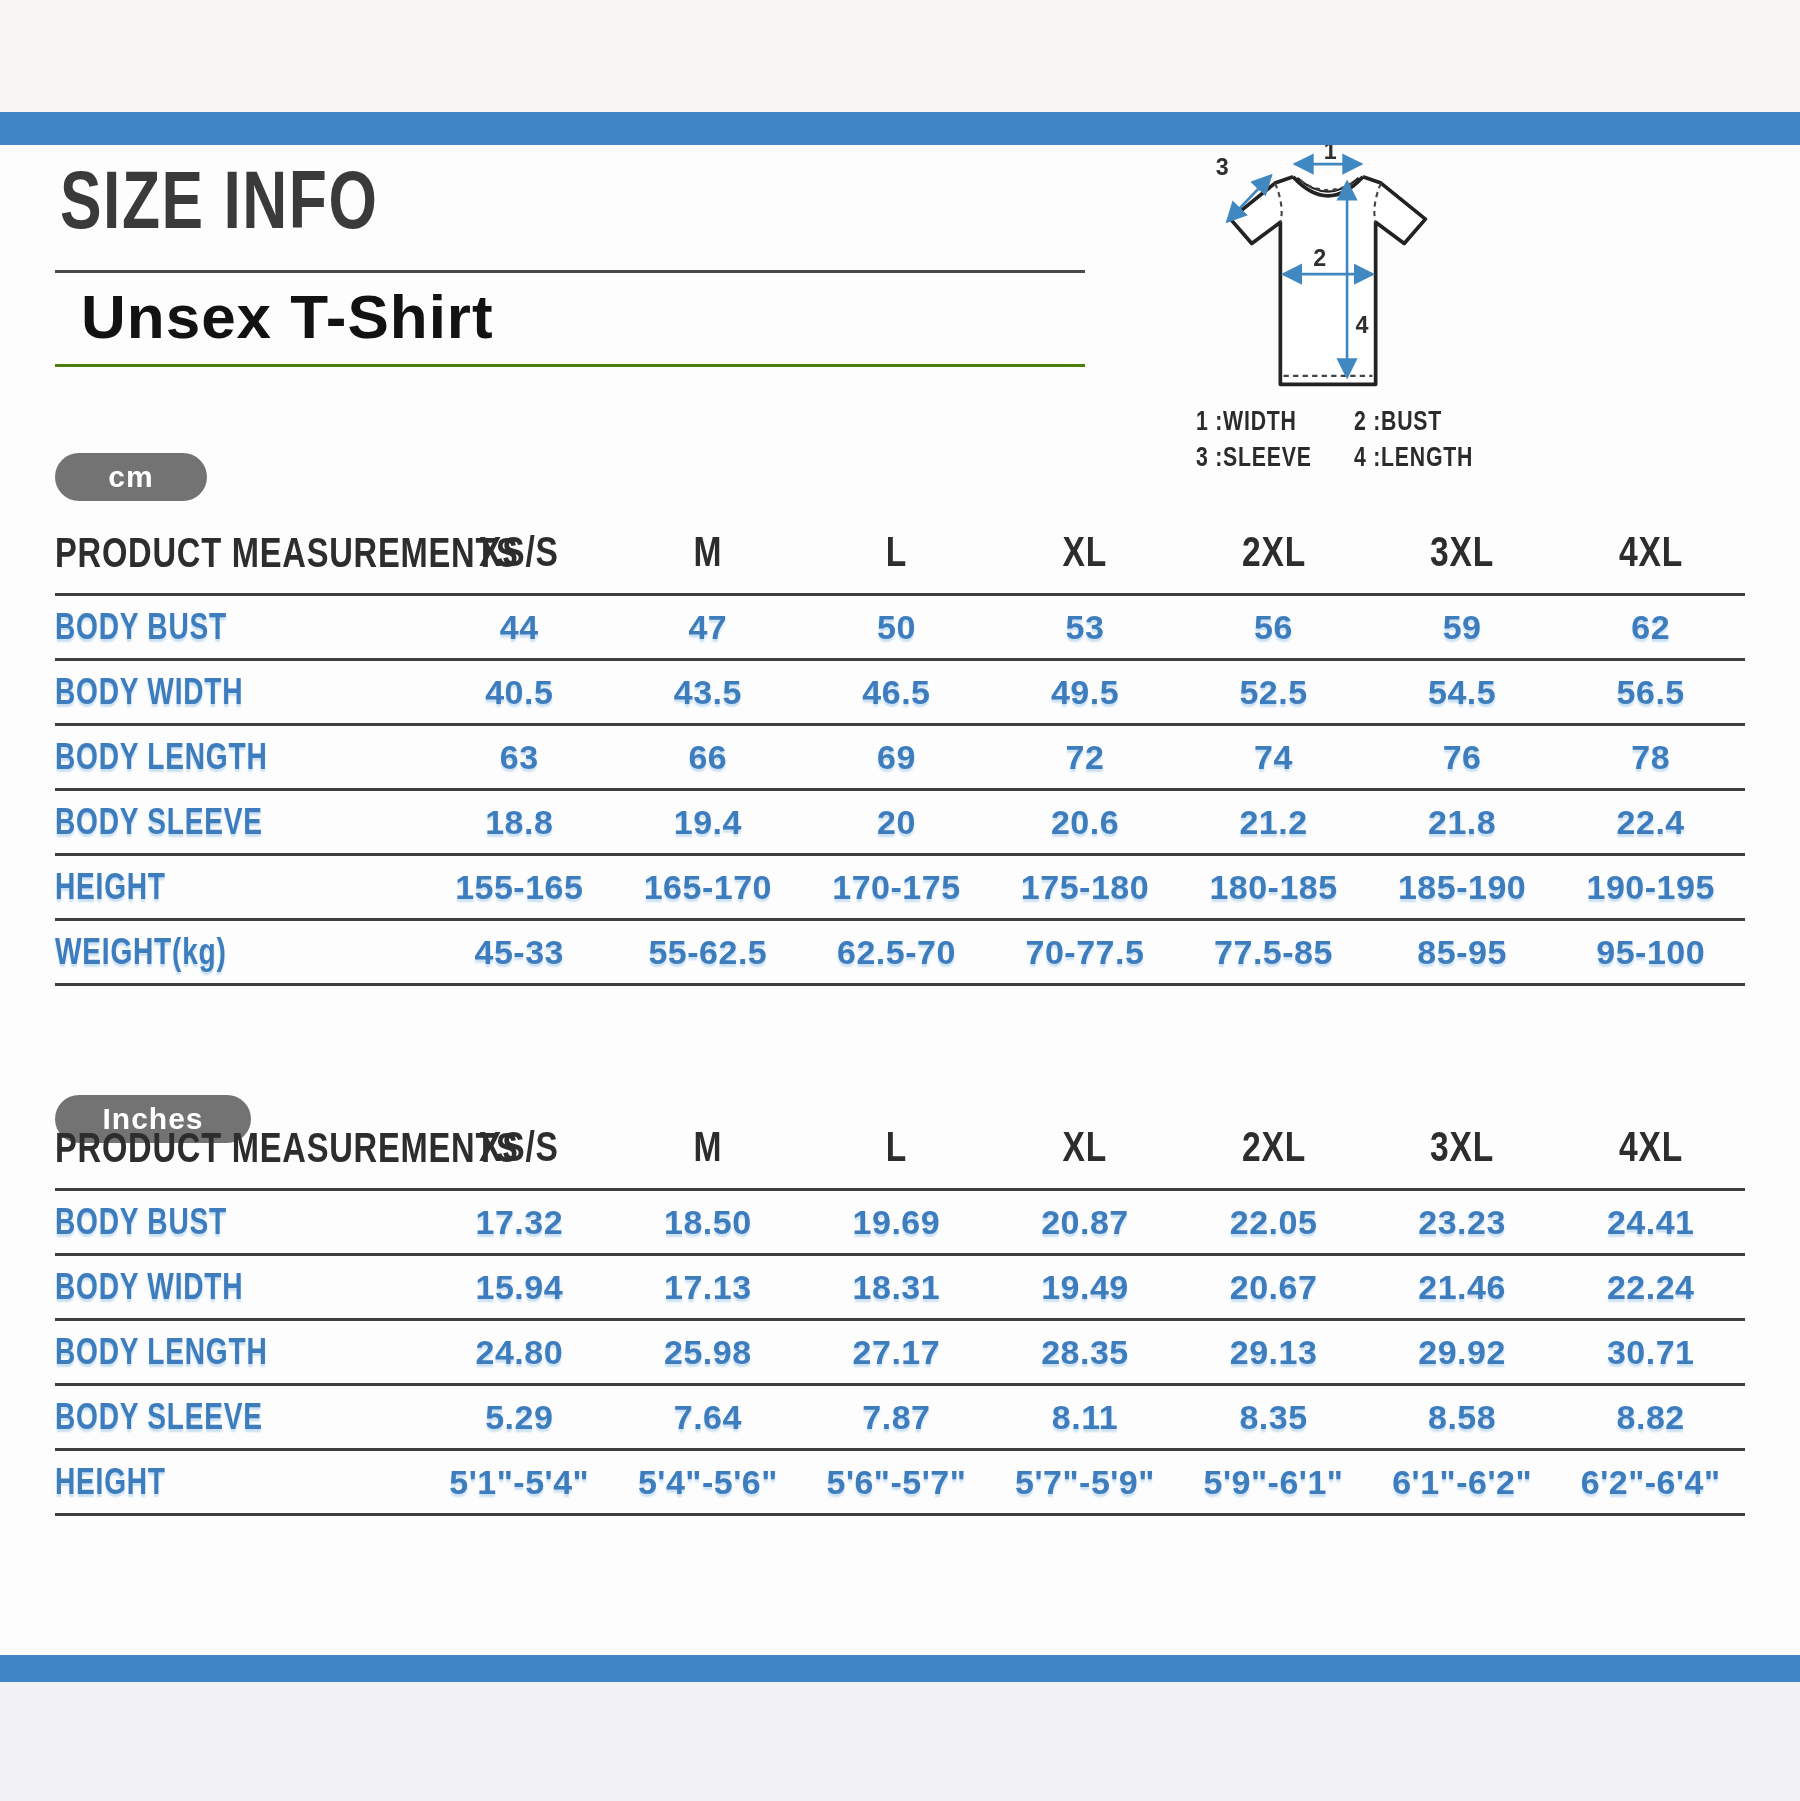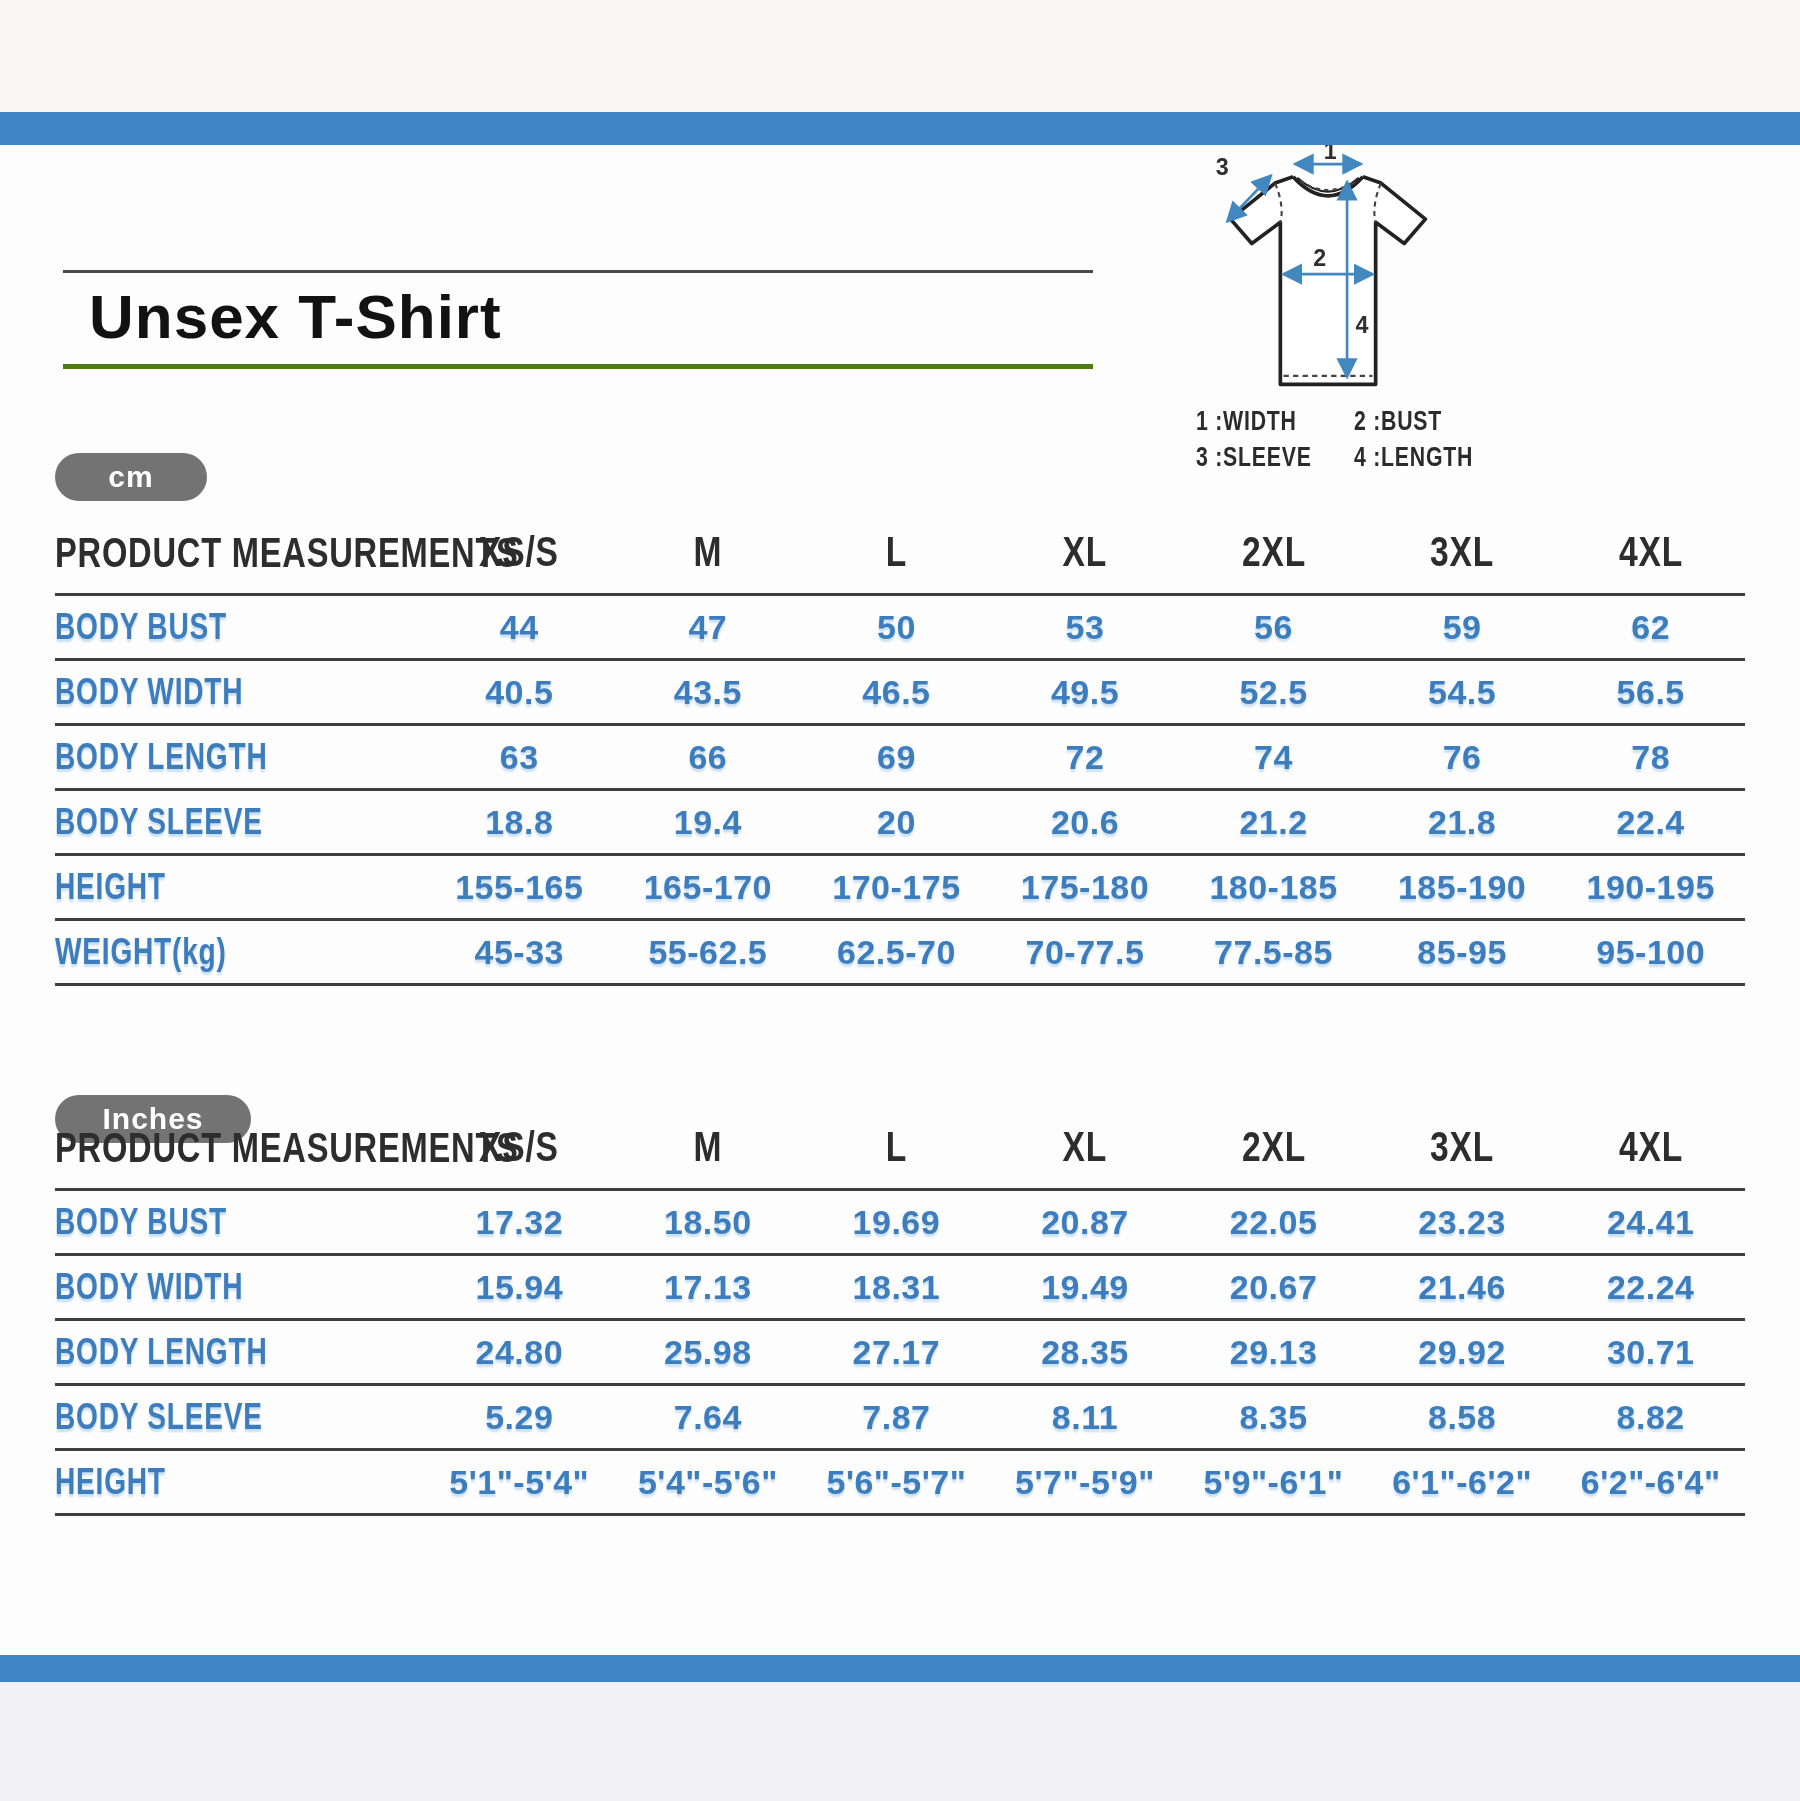--- a/index.html
+++ b/index.html
@@ -11,22 +11,22 @@
   .bar-top{position:absolute;left:0;top:112px;width:1800px;height:33px;background:#3e86c6;}
   .strip-bottom{position:absolute;left:0;top:1682px;width:1800px;height:119px;background:#f2f2f6;}
   .bar-bottom{position:absolute;left:0;top:1655px;width:1800px;height:27px;background:#3e86c6;}
   .content{position:absolute;left:0;top:145px;width:1800px;height:1510px;}
 
   .cond{display:inline-block;transform:scaleX(.76);transform-origin:0 50%;white-space:nowrap;}
   .cond-c{display:inline-block;transform:scaleX(.8);transform-origin:50% 50%;white-space:nowrap;}
 
   .page-title{position:absolute;left:60px;top:8px;margin:0;font-size:82px;font-weight:700;
     color:#3a3a3a;letter-spacing:2px;}
-  .subtitle-box{position:absolute;left:63px;top:125px;width:1030px;
-    border-top:3px solid #4a4a4a;border-bottom:5px solid #4d7c0f;padding:8px 0 12px 0;}
+  .subtitle-box{position:absolute;left:55px;top:125px;width:1030px;
+    border-top:3px solid #4a4a4a;border-bottom:3px solid #4d7c0f;padding:8px 0 12px 0;}
   .subtitle{margin:0;padding-left:26px;font-size:62px;font-weight:700;color:#121212;letter-spacing:1px;}
 
   .diagram{position:absolute;left:1178px;top:0;width:310px;}
   .legend{display:grid;grid-template-columns:150px 160px;column-gap:8px;row-gap:4px;
     margin-top:4px;padding-left:18px;}
   .legend-item{font-size:28px;font-weight:700;color:#2b2b2b;letter-spacing:1px;}
 
   .badge{position:absolute;left:55px;background:#737373;color:#fff;font-weight:700;
     font-size:30px;text-align:center;border-radius:25px;padding:7px 0;letter-spacing:1px;}
   .badge-cm{top:308px;width:152px;}
@@ -50,20 +50,21 @@
 <body>
 
 <div class="page">
   <div class="strip-top"></div>
   <div class="bar-top"></div>
   <div class="strip-bottom"></div>
   <div class="bar-bottom"></div>
 
   <div class="content">
 
+    <h1 class="page-title"><span class="cond">SIZE INFO</span></h1>
 
     <div class="subtitle-box">
       <h2 class="subtitle">Unsex T-Shirt</h2>
     </div>
 
     <div class="diagram">
       <svg width="300" height="252" viewBox="0 0 260 238">
         <defs>
           <marker id="ah" orient="auto-start-reverse" markerWidth="9" markerHeight="9" refX="7" refY="4">
             <path d="M0,0 L8,4 L0,8 Z" fill="#4288c0"></path>

